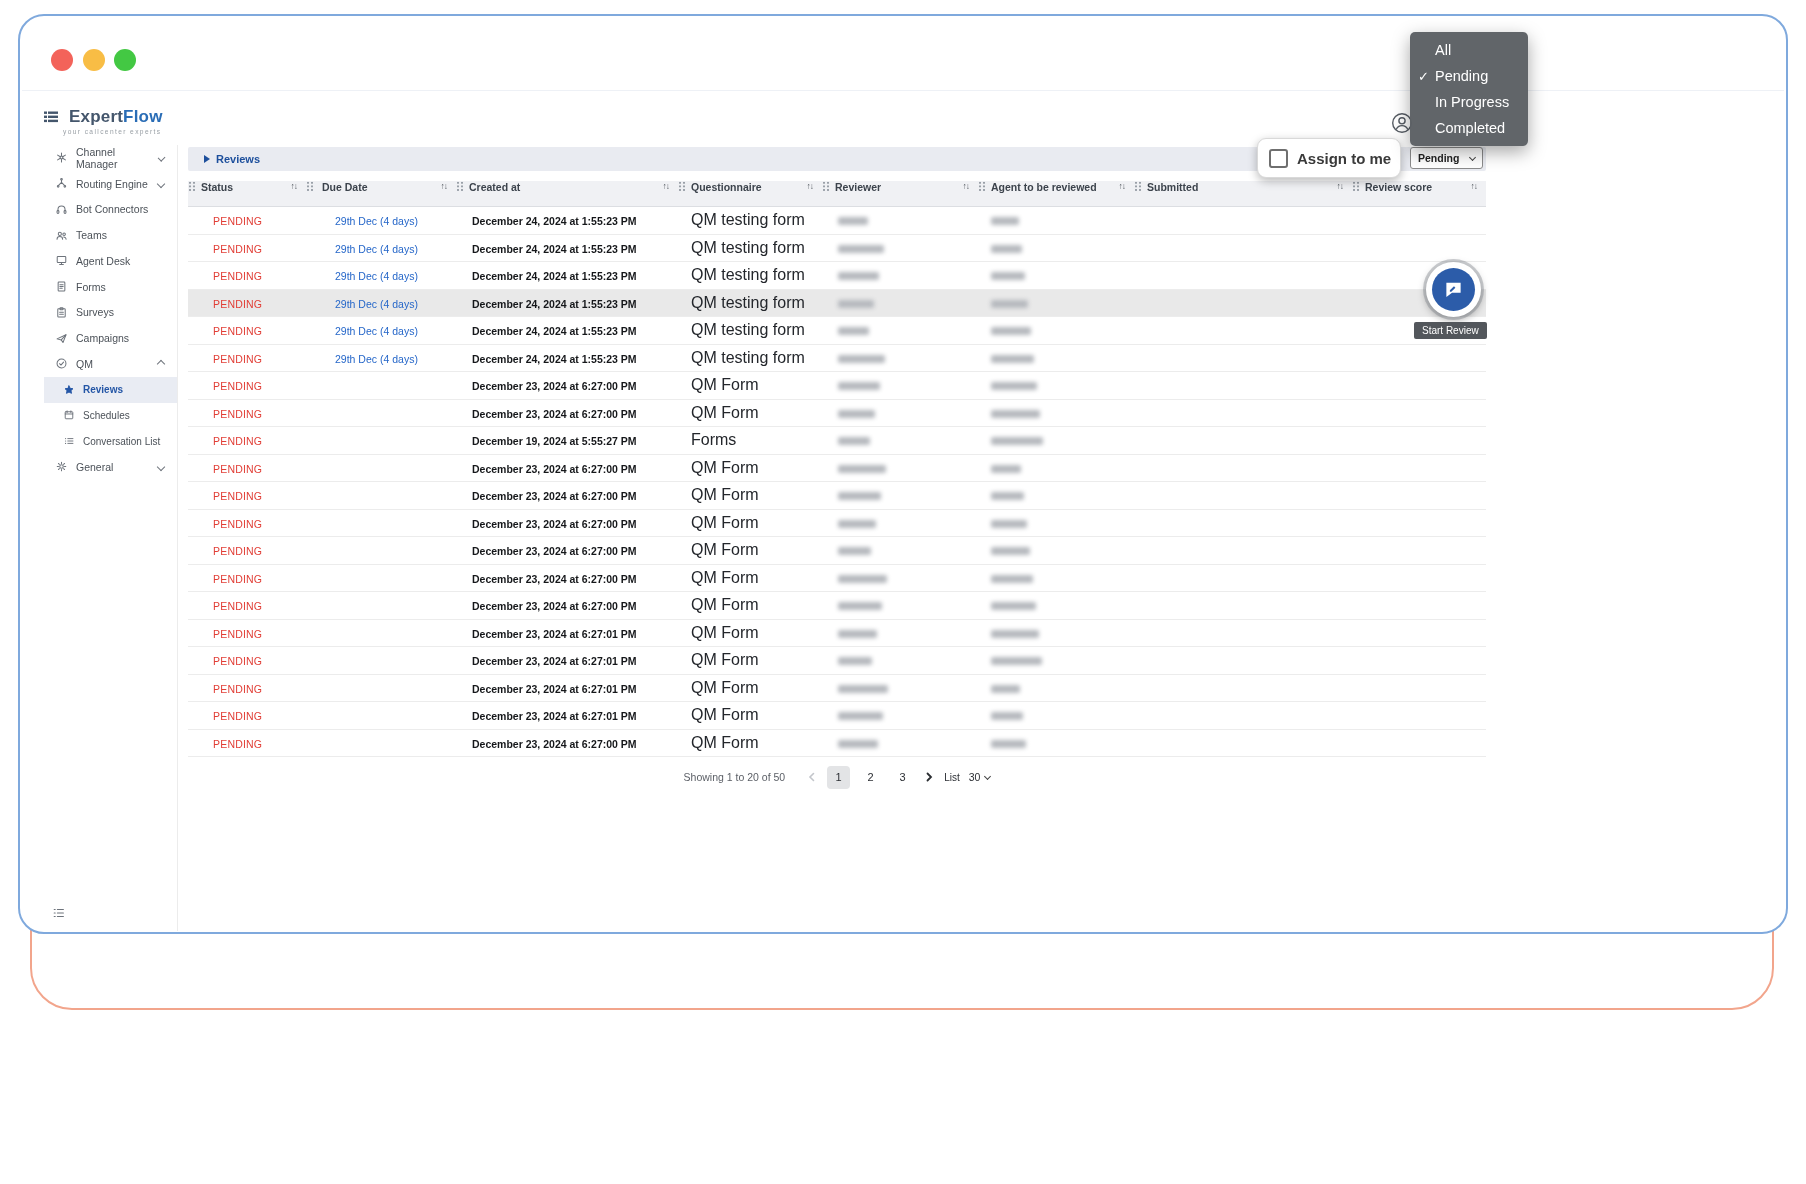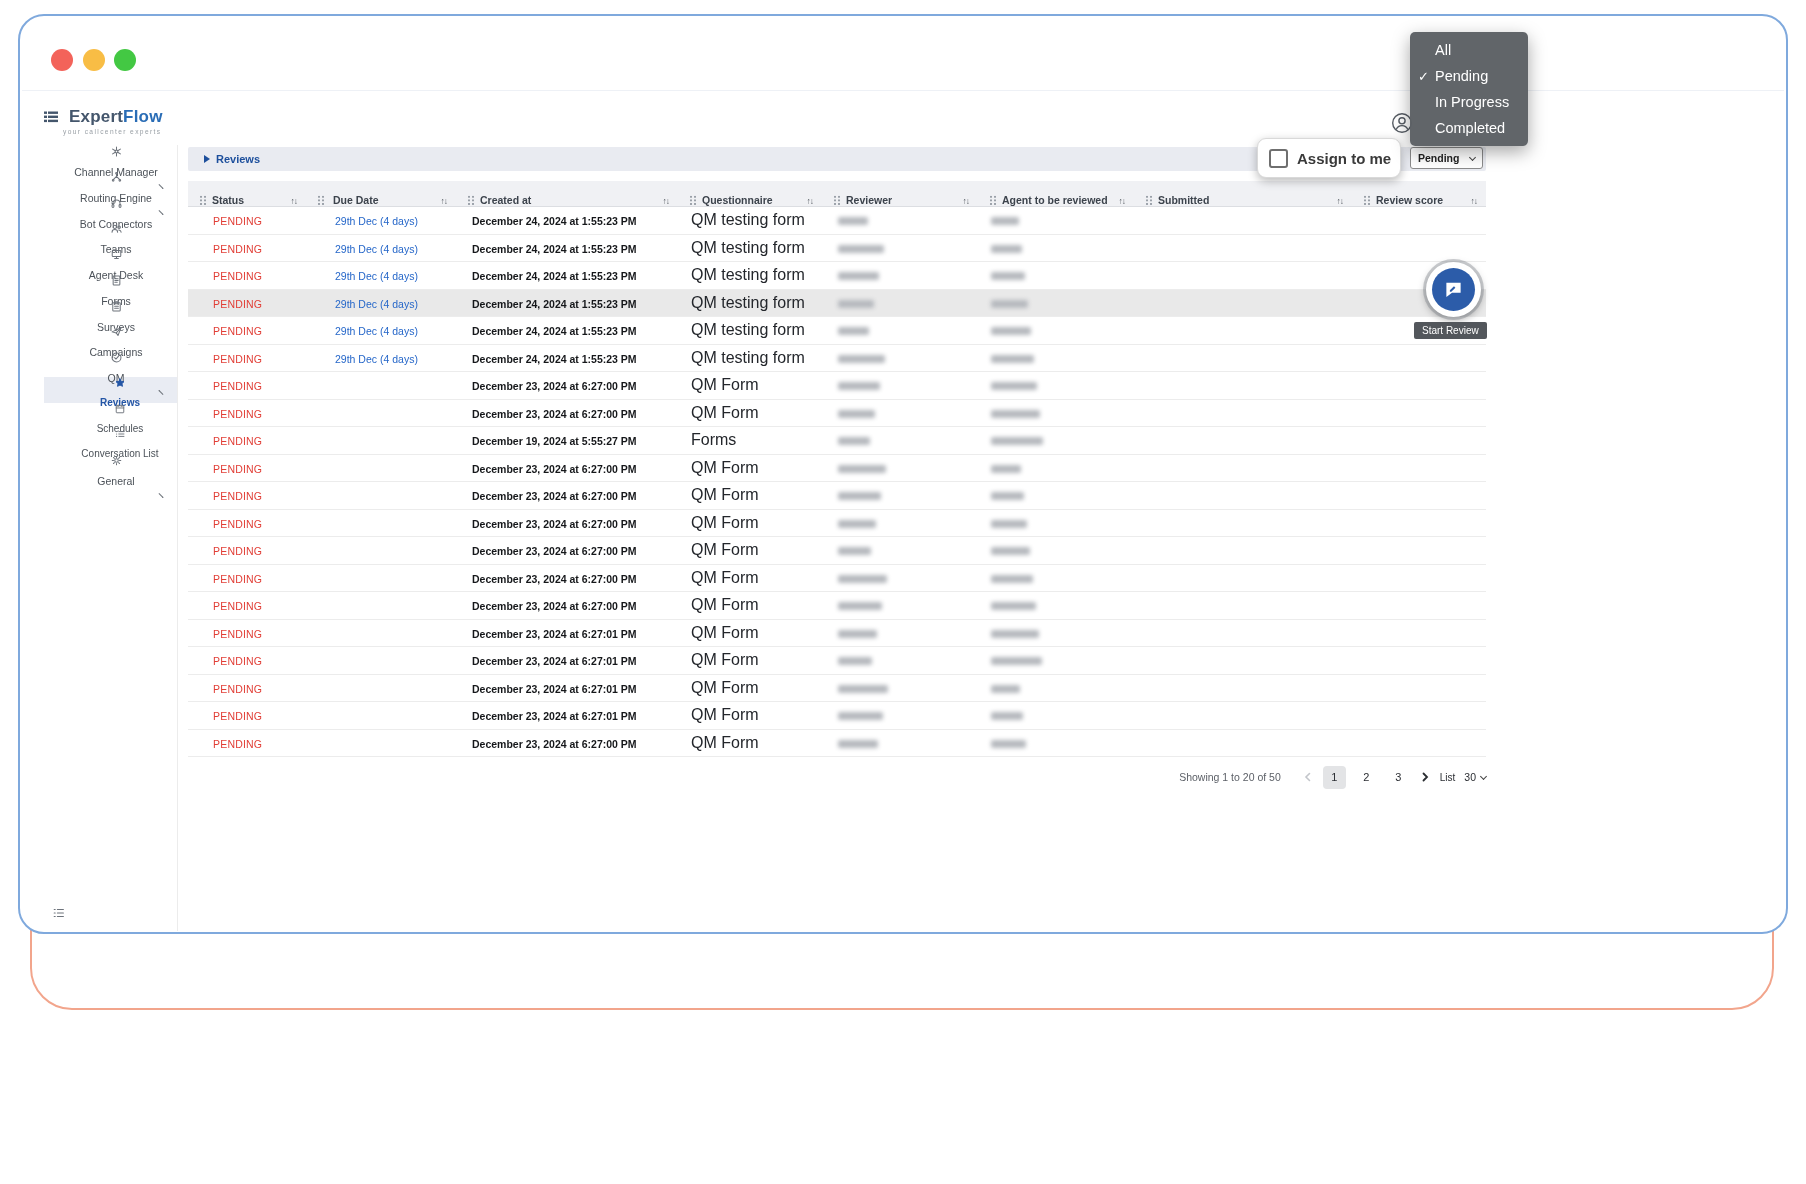--- a/index.html
+++ b/index.html
@@ -24,21 +24,21 @@
   .logo-row { display:flex; align-items:center; gap:10px; }
   .lt1 { font-size:17px; font-weight:700; color:#44566c; letter-spacing:.2px; }
   .lt2 { font-size:17px; font-weight:700; color:#2a6db6; letter-spacing:.2px; }
   .tagline { font-size:6.6px; color:#9aa0a6; letter-spacing:1.4px; margin-left:19px; margin-top:1px; }
 
   .avatar { position:absolute; left:1391px; top:112px; width:22px; height:22px; cursor:pointer; }
 
   
   .sidebar { position:absolute; left:44px; top:145px; width:134px; height:786px; border-right:1px solid #ececec; }
   .sitem { display:flex; align-items:center; gap:8px; height:25.75px; padding-left:11px;
-    color:#4b5158; font-size:10.5px; cursor:pointer;flex-direction:column; }
+    color:#4b5158; font-size:10.5px; cursor:pointer; }
   .sitem.child { padding-left:19px; font-size:10px; }
   .sitem.sel { background:#e9ecf3; color:#2456a6; font-weight:700; }
   .sicon { width:13px; height:13px; flex:0 0 13px; stroke:#6d737b; fill:none;
     stroke-width:1.1; stroke-linecap:round; stroke-linejoin:round; }
   .sitem.child .sicon { width:12px; height:12px; flex-basis:12px; }
   .sitem.sel .sicon { stroke:#2456a6; }
   .sitem.sel .star { fill:#2456a6; }
   .chev { display:inline-block; width:6px; height:6px; border-right:1.4px solid #70757d; border-bottom:1.4px solid #70757d; }
   .chev.down { transform:rotate(45deg); }
   .chev.up { transform:rotate(-135deg); }
@@ -66,42 +66,42 @@
 
   
   .smenu { position:absolute; left:1410px; top:32px; width:118px; background:rgba(92,96,100,.97);
     border-radius:5px; box-shadow:0 6px 18px rgba(0,0,0,.35); padding:5px 0; z-index:40; }
   .mi { display:flex; align-items:center; height:26px; color:#fff; font-size:14.5px; padding:0 8px; cursor:pointer; }
   .mi .ck { width:17px; font-size:13px; flex:0 0 17px; }
 
   
   .thead { position:absolute; left:188px; top:181px; width:1298px; height:26px; background:#f0f1f4;
     border-bottom:1px solid #dcdee2; display:flex; }
-  .th { display:flex; align-items:flex-end; gap:5px; padding-left:11px; font-size:10.5px;
+  .th { display:flex; align-items:flex-start; gap:5px; font-size:10.5px;
     font-weight:700; color:#3c434c; cursor:pointer; }
   .th .sort { margin-left:auto; margin-right:9px; font-size:8.5px; color:#555a61; letter-spacing:-1px; cursor:pointer; }
   .drag { width:8px; height:11px; flex:0 0 8px;
     background-image:radial-gradient(circle, #9aa0a8 1px, transparent 1.2px);
     background-size:4px 3.6px; cursor:grab; }
   .w-status{width:118px;} .w-due{width:150px;gap:8px;} .w-created{width:222px;} .w-q{width:144px;}
   .w-rev{width:156px;} .w-agent{width:156px;} .w-sub{width:218px;} .w-score{width:134px;}
   .tbody { position:absolute; left:188px; top:207px; width:1298px; }
   .trow { display:flex; align-items:center; height:27.5px; border-bottom:1px solid #ececec; background:#fff; cursor:pointer; }
   .trow.hl { background:#e9e9e9; }
   .td.c-status{padding-left:25px;} .td.c-due{padding-left:29px;} .td.c-created{padding-left:16px;}
   .td.c-q{padding-left:13px;} .td.c-rev{padding-left:16px;} .td.c-agent{padding-left:13px;}
   .pending { color:#e13d35; font-size:10.5px; font-weight:500; letter-spacing:.2px; }
   .due { color:#2667c9; font-size:10.5px; }
   .created { font-size:10.5px; font-weight:700; color:#15171a; }
   .qn { font-size:16px; color:#23262b; }
   .blur { display:inline-block; height:8px; background:#b6b9be; border-radius:2px; filter:blur(2px); }
 
   
   .pagin { position:absolute; left:188px; top:763px; width:1298px; height:28px; display:flex;
-    align-items:center; justify-content:flex-end; gap:9px; font-size:10.5px; color:#5b5f66; }
+    align-items:center; justify-content:center; gap:9px; font-size:10.5px; color:#5b5f66; }
   .psum { margin-right:12px; }
   .pbtn { width:23px; height:23px; border:none; background:transparent; border-radius:4px;
     font-size:11px; color:#2b2e33; display:flex; align-items:center; justify-content:center;
     cursor:pointer; font-family:"Liberation Sans", sans-serif; }
   .pbtn.active { background:#e3e4e6; }
   .pchev { display:flex; align-items:center; cursor:pointer; }
   .pshow { font-size:10px; color:#2b2e33; }
   .psize { display:flex; align-items:center; gap:5px; font-size:10.5px; color:#2b2e33; cursor:pointer; }
   .psize .chev { width:5px; height:5px; border-color:#444; margin-top:-2px; }
 

